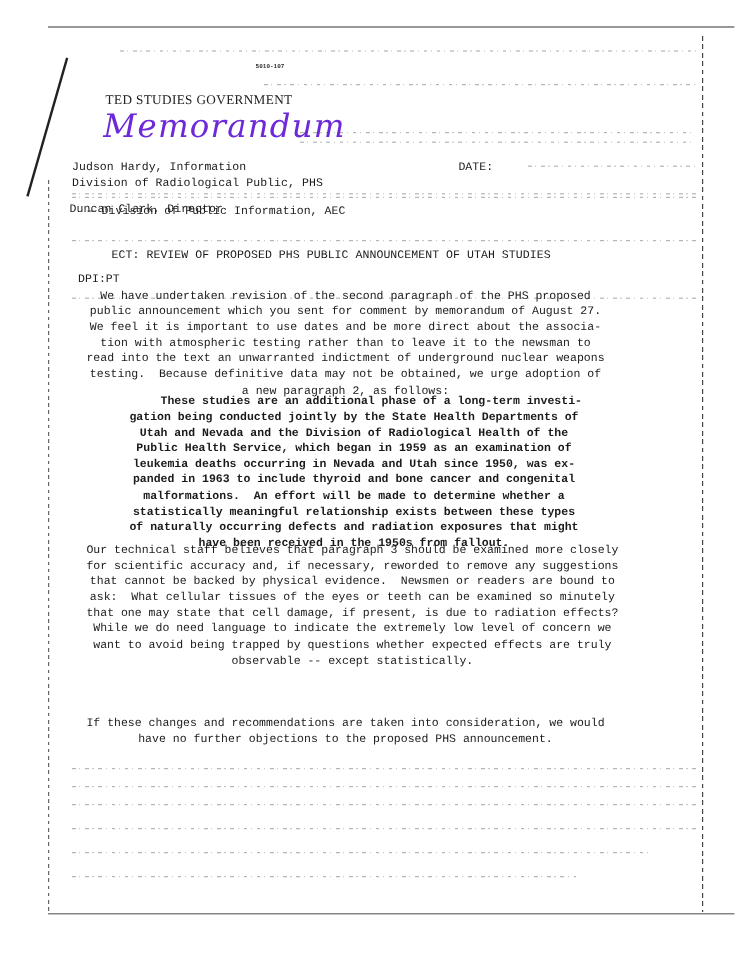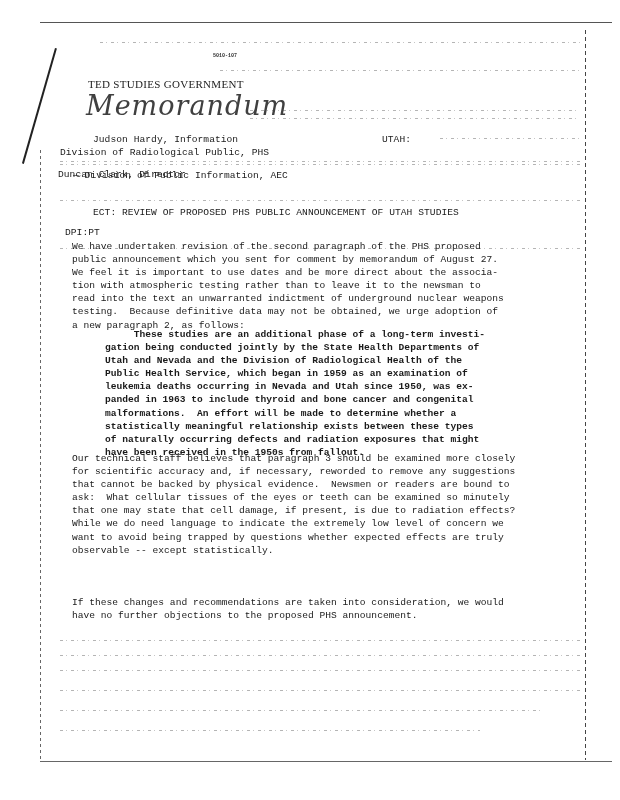--- a/index.html
+++ b/index.html
@@ -16,30 +16,30 @@
   .vline-right { position: absolute; left: 585px; top: 30px; width: 1px; height: 730px;
     background: repeating-linear-gradient(#444 0 4px, transparent 4px 7px); }
   .noise { position: absolute; height: 1px;
     background: repeating-linear-gradient(90deg, #777 0 3px, transparent 3px 6px, #999 6px 7px, transparent 7px 11px); opacity: .55; }
   .slash { position: absolute; left: 55px; top: 48px; width: 2px; height: 120px;
     background: #222; transform: rotate(16deg); transform-origin: top left; }
   .form-no { position: absolute; left: 213px; top: 53px; font-size: 5px; font-weight: bold; color: #333; }
   .gov { position: absolute; left: 88px; top: 78px; font-family: "Liberation Serif", serif;
     font-size: 11px; letter-spacing: .3px; color: #222; }
   .memo { position: absolute; left: 86px; top: 90px; font-family: "DejaVu Serif", serif;
-    font-style: italic; font-size: 27px; color: #404040; letter-spacing: 1px; }
+    font-style: italic; font-size: 27px; color: #6d28d9; letter-spacing: 1px; }
   .line { position: absolute; font-size: 9.6px; white-space: pre; letter-spacing: .05px; }
-  .from1 { left: 60px; top: 134px; margin-left: 33px; }
+  .from1 { left: 60px; top: 134px; }
   .from2 { left: 60px; top: 147px; }
   .date { left: 382px; top: 134px; }
   .to1 { left: 58px; top: 169px; }
   .to2 { left: 45px; top: 170px; margin-left: 28px; }
   .subj { left: 45px; top: 207px; padding-left: 48px; }
   .code { left: 65px; top: 227px; }
-  .para { position: absolute; font-size: 9.6px; line-height: 13.1px; white-space: pre; }
+  .para { position: absolute; font-size: 9.6px; line-height: 13.1px; white-space: pre; text-align: center; }
   .p1 { left: 72px; top: 236px; }
   .p2 { left: 105px; top: 282px; font-weight: bold; }
   .p3 { left: 72px; top: 452px; }
   .p4 { left: 72px; top: 550px; margin-top: 46px; }
   .p1 { top: 240px; }
   .p2 { top: 328px; }
 </style>
 </head>
 <body>
 
@@ -63,21 +63,21 @@
 <div class="noise" style="left:60px;top:690px;width:520px;"></div>
 <div class="noise" style="left:60px;top:710px;width:480px;"></div>
 <div class="noise" style="left:60px;top:730px;width:420px;"></div>
 
 <div class="form-no">5010-107</div>
 <div class="gov">TED STUDIES GOVERNMENT</div>
 <div class="memo">Memorandum</div>
 
 <div class="line from1">Judson Hardy, Information</div>
 <div class="line from2">Division of Radiological Public, PHS</div>
-<div class="line date">UTAH:</div>
+<div class="line date">DATE:</div>
 <div class="line to1">Duncan Clark, Director</div>
 <div class="line to2">— Division of Public Information, AEC</div>
 <div class="line subj"><span>ECT:</span> <span>REVIEW OF PROPOSED PHS PUBLIC ANNOUNCEMENT OF UTAH STUDIES</span></div>
 <div class="line code">DPI:PT</div>
 
 <div class="para p1">We have undertaken revision of the second paragraph of the PHS proposed
 public announcement which you sent for comment by memorandum of August 27.
 We feel it is important to use dates and be more direct about the associa-
 tion with atmospheric testing rather than to leave it to the newsman to
 read into the text an unwarranted indictment of underground nuclear weapons

